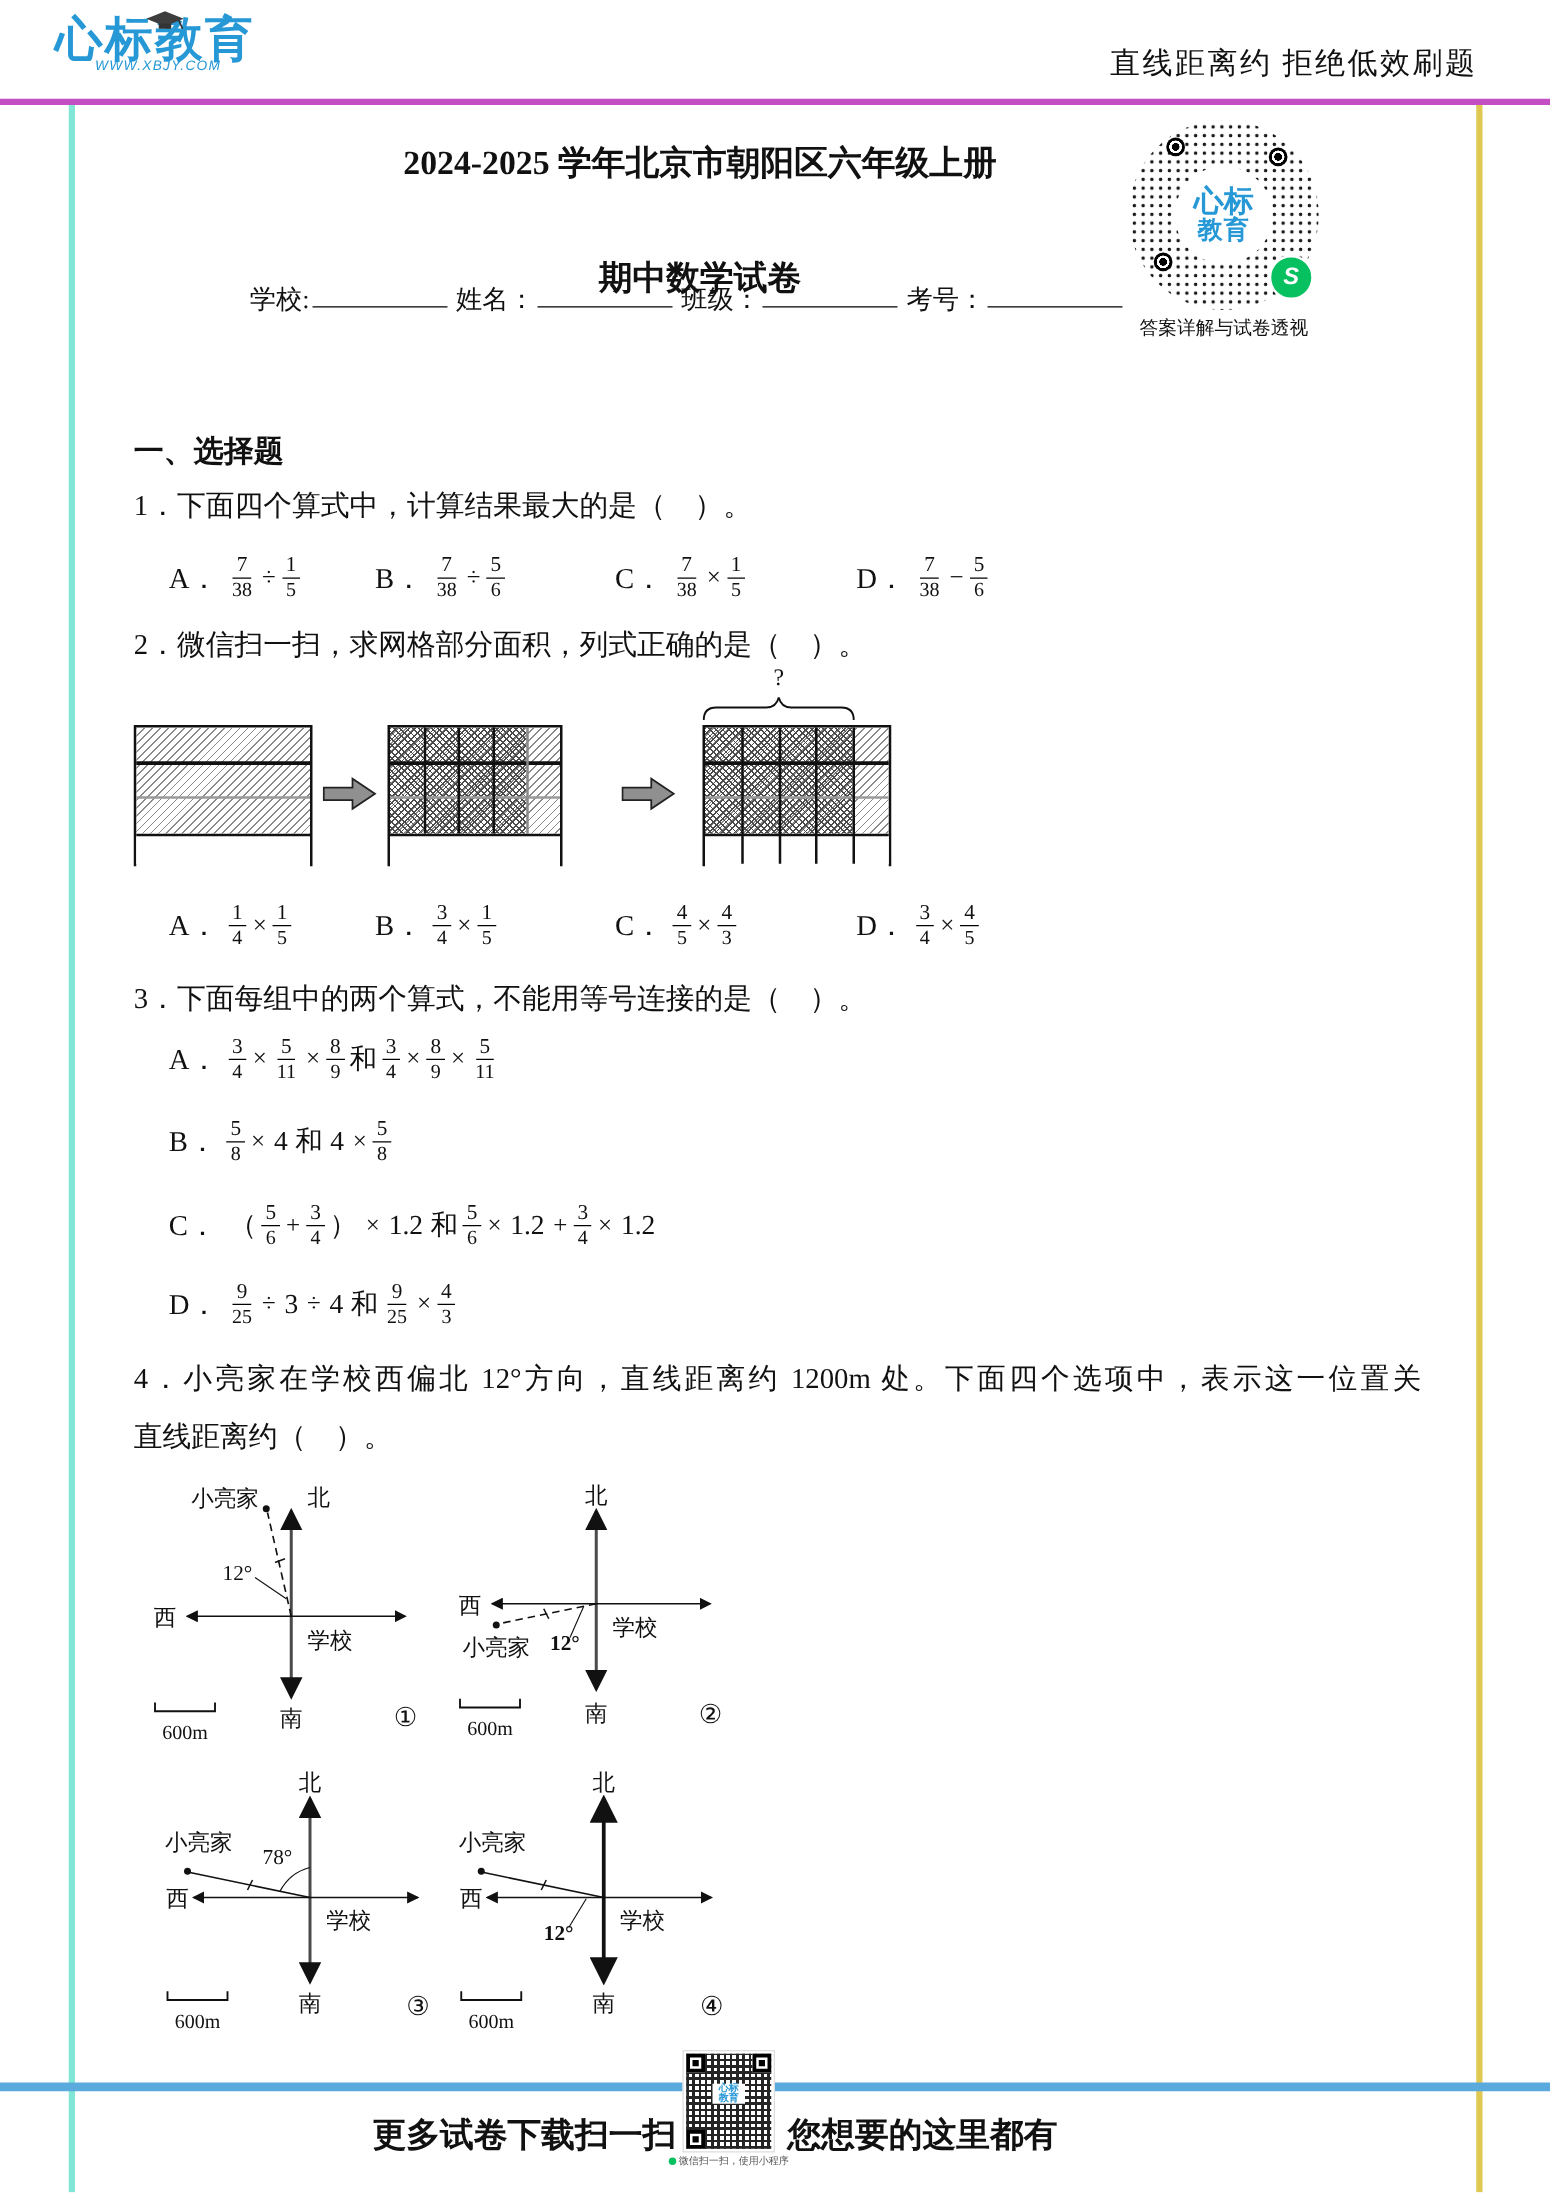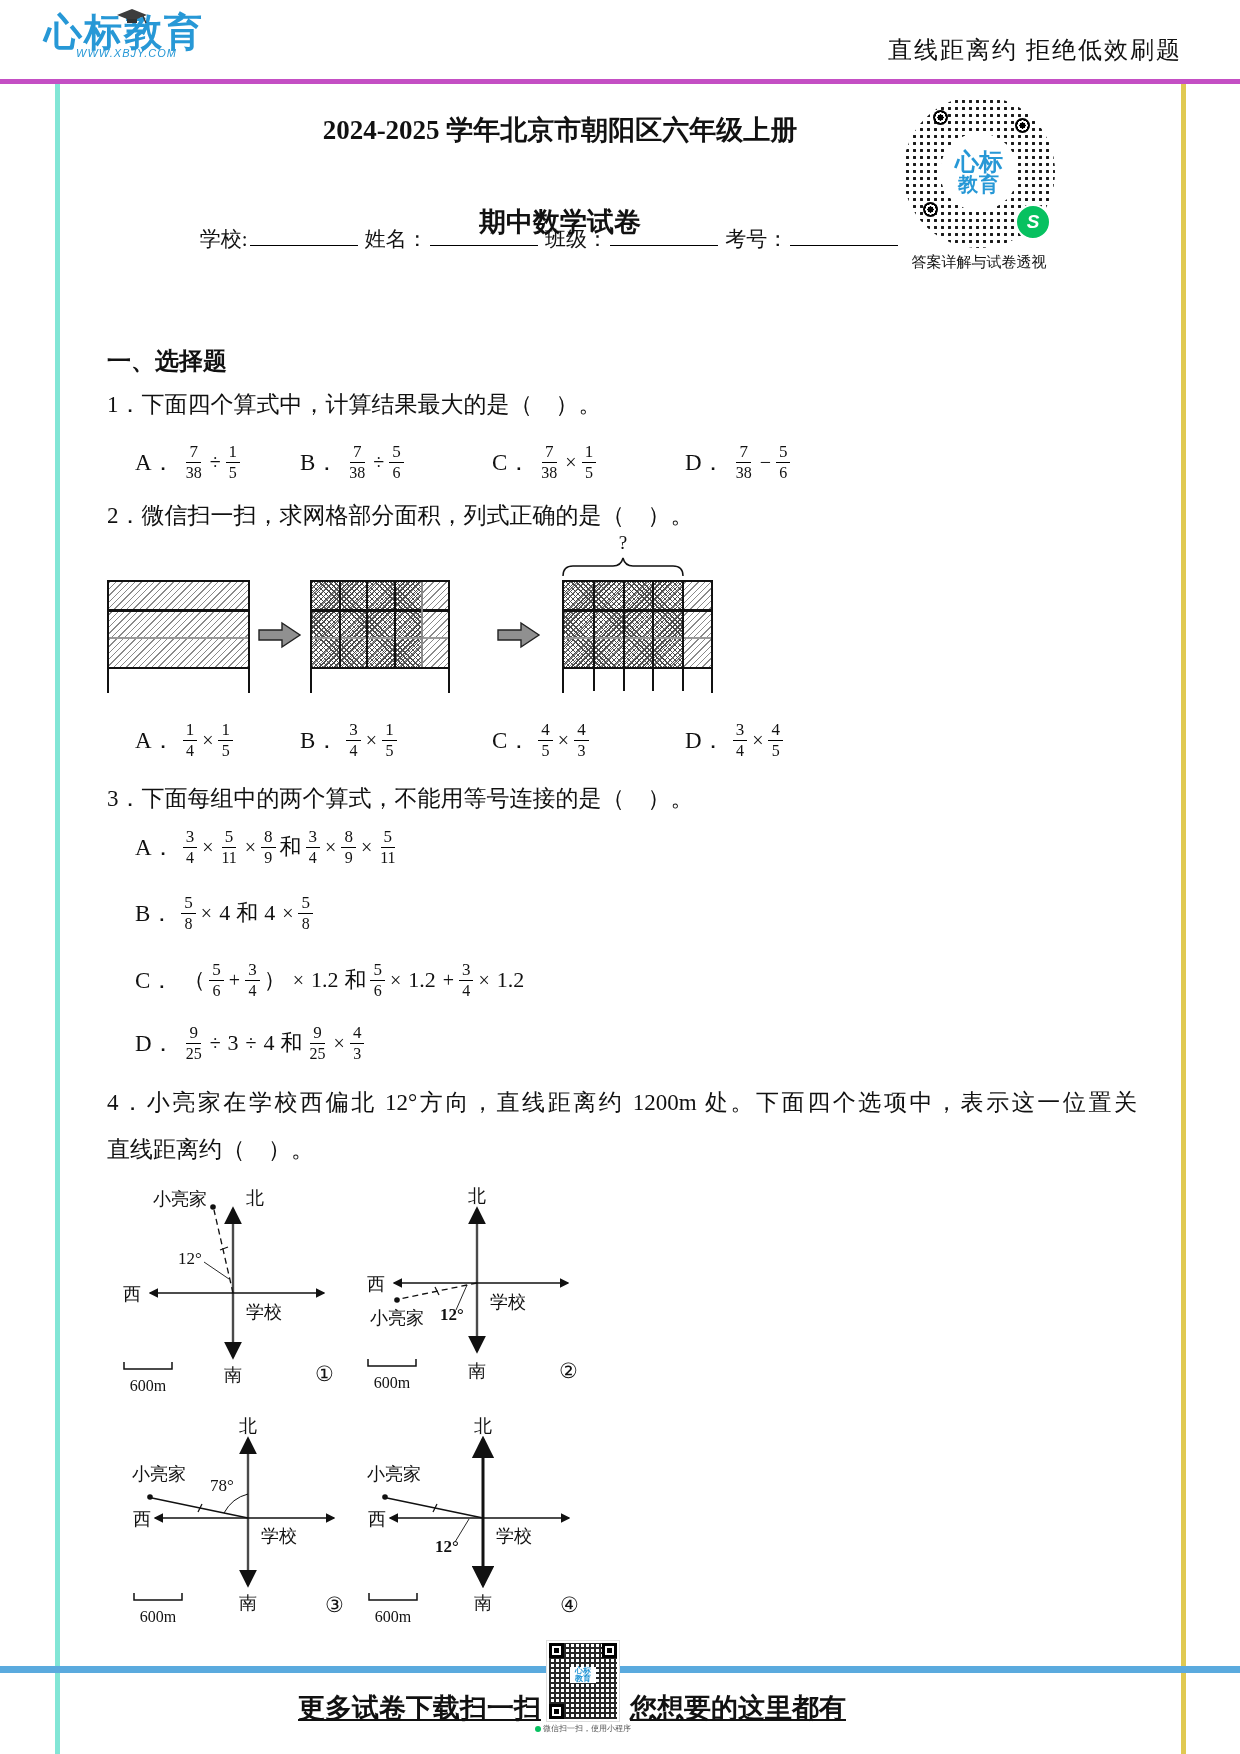--- a/index.html
+++ b/index.html
@@ -90,21 +90,21 @@
   .vaxisb{stroke:#111;stroke-width:3px;}
   .haxis{stroke:#111;stroke-width:1.3px;}
   .dashline{stroke:#111;stroke-width:1.3px;stroke-dasharray:6 4;}
   .solidline{stroke:#111;stroke-width:1.3px;}
   .tick{stroke:#111;stroke-width:1.2px;}
   .leader{stroke:#111;stroke-width:0.9px;}
   .arc{fill:none;stroke:#111;stroke-width:1px;}
   svg.compass circle{fill:#111;}
 
   
-  .footer-text{position:absolute;top:1690px;font-size:27px;font-weight:bold;white-space:nowrap;text-decoration:underline;}
+  .footer-text{position:absolute;top:1690px;font-size:27px;font-weight:bold;white-space:nowrap;}
   .fqr{position:absolute;left:546px;top:1640px;width:72px;height:80px;background:#fff;border:1px solid #ddd;}
   .fqr-noise{position:absolute;left:2px;top:2px;right:2px;bottom:2px;
              background:repeating-linear-gradient(0deg,#000 0 2px,transparent 2px 5px),
                         repeating-linear-gradient(90deg,#000 0 2px,transparent 2px 5px);
              opacity:.85;}
   .fq{position:absolute;width:15px;height:15px;border:3px solid #000;background:#fff;box-sizing:border-box;}
   .fq::after{content:"";position:absolute;left:2px;top:2px;width:5px;height:5px;background:#000;}
   .fqr-logo{position:absolute;left:50%;top:42%;transform:translate(-50%,-50%);
             width:26px;background:#fff;text-align:center;line-height:1;
             font-family:"Liberation Sans",sans-serif;font-weight:bold;font-size:8px;}

